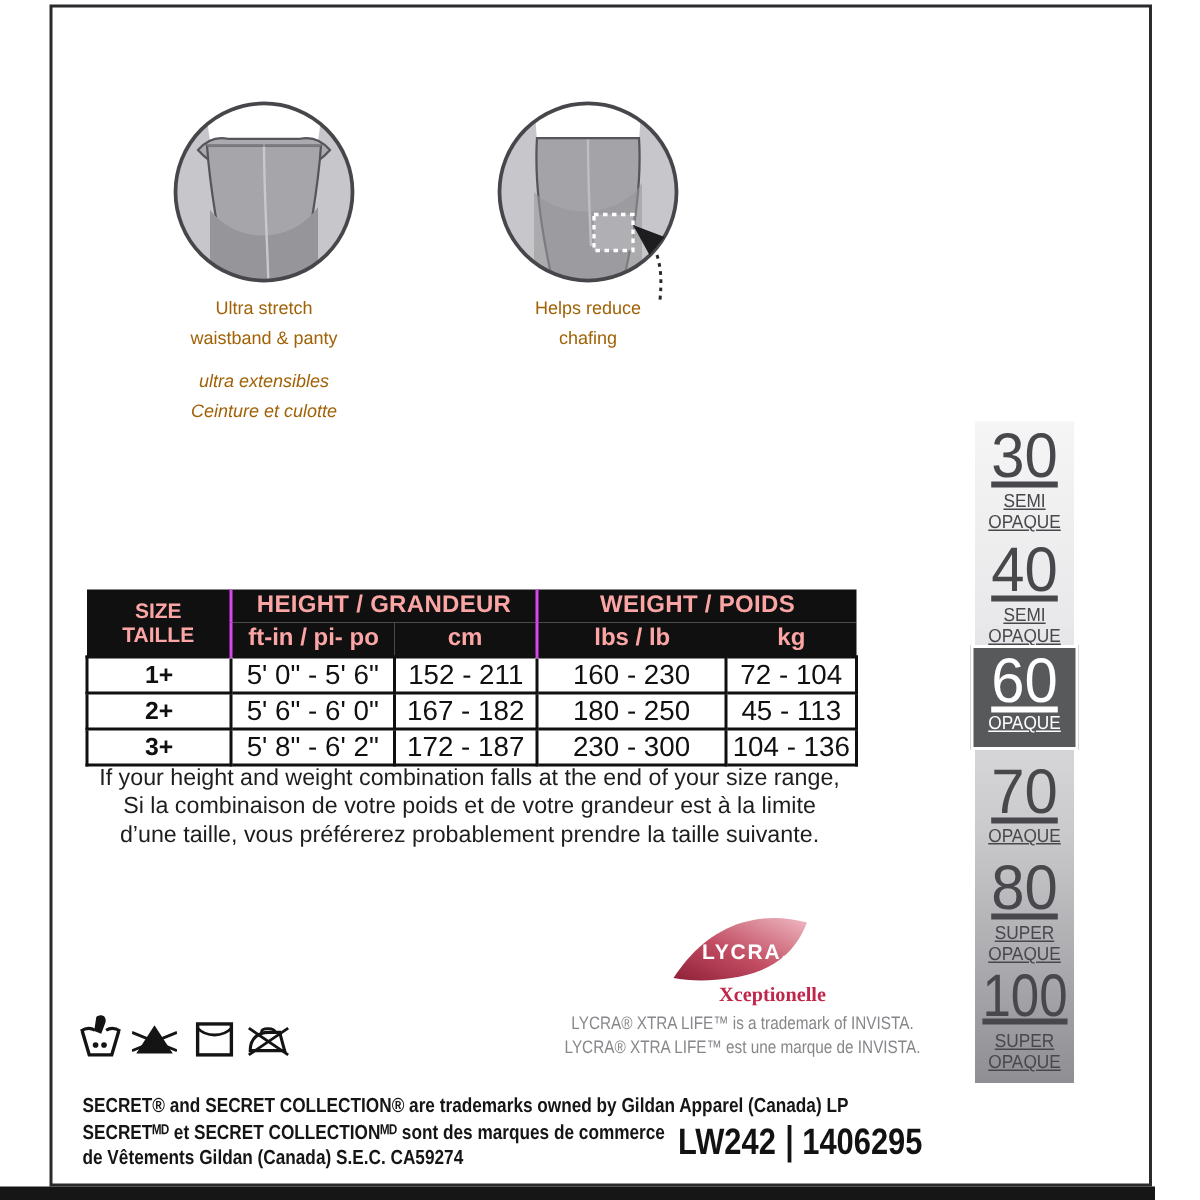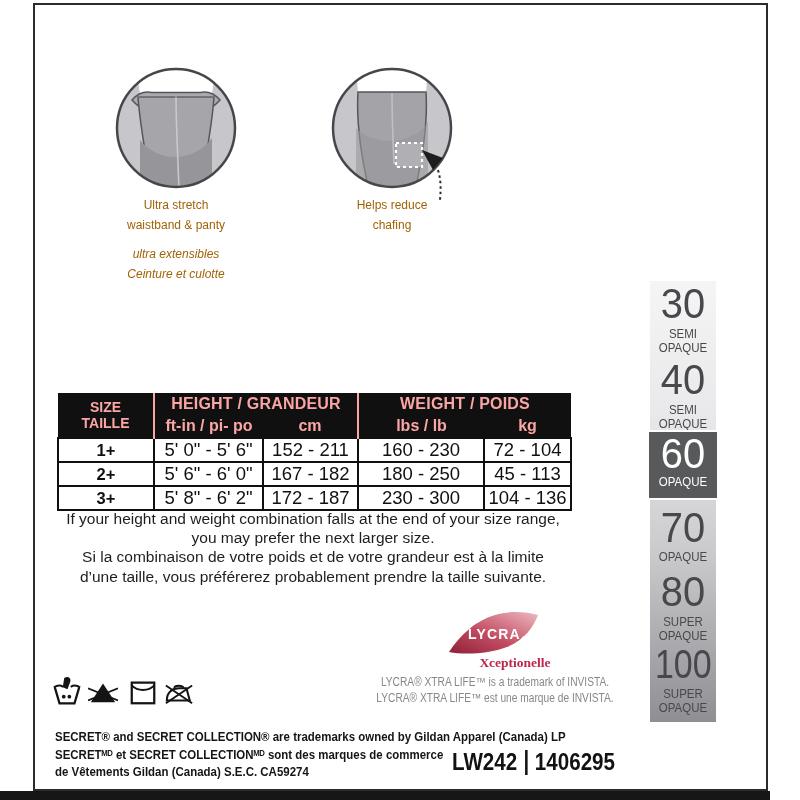--- a/index.html
+++ b/index.html
@@ -17,42 +17,42 @@
   .cap .grp{margin-bottom:4px;}
   .cap .sub{margin-top:10px;font-style:italic;}
   .cap .sub .grp{margin-bottom:4px;}
 
   
   table.size-chart{border-collapse:collapse;table-layout:fixed;width:513px;}
   .size-chart td{border:2px solid #101010;text-align:center;vertical-align:middle;padding:0;
     font-size:18.5px;color:#101010;}
   .size-chart thead th{background:#101010;color:#fca5a5;border:0;text-align:center;
     vertical-align:middle;padding:0;font-weight:bold;}
-  .size-chart .wdl{border-left:2px solid #fca5a5;}
+  .size-chart .wdl{border-left:2px solid #d946ef;}
   .size-chart .grp-h{font-size:16px;letter-spacing:.2px;}
   .size-chart .sub-h{font-size:16px;}
   .size-chart .size-h{font-size:14px;line-height:16px;}
   .size-chart td.size-cell{font-weight:bold;font-size:16.5px;}
 
   
   .note{left:40px;top:509px;width:546px;text-align:center;font-size:15.5px;line-height:19.2px;color:#1e1e1e;}
 
   
   .xceptionelle{left:448px;top:655px;width:134px;text-align:center;
     font-family:"Liberation Serif", serif;font-weight:bold;font-size:13.5px;color:#c0254a;}
   .lycra-tm{left:345px;top:675px;width:300px;text-align:center;font-size:12px;line-height:15.5px;
     color:#87878b;transform:scaleX(.85);}
 
   
   .care{top:676px;width:30px;height:32px;}
 
   
   .scale{left:650px;top:281px;width:66px;height:441px;
     background:linear-gradient(180deg,#f5f5f5 0%,#e9e9eb 30%,#cacacd 62%,#8f8f93 100%);}
-  .op-sec{position:absolute;left:0;width:100%;text-align:center;color:#48484c;}
+  .op-sec{position:absolute;left:0;width:100%;text-align:center;color:#48484c;text-decoration:underline;}
   .op-num{font-size:42px;line-height:42px;transform:scaleX(.95);}
   .op-num-100{font-size:40px;line-height:42px;transform:scaleX(.85);}
   .op-lab{font-size:12.5px;line-height:14px;transform:scaleX(.92);}
   .op-hi{left:-3px;width:72px;top:149px;height:70px;background:#58595b;border:2px solid #ffffff;
     box-sizing:border-box;color:#ffffff;}
   .op-hi .op-num{margin-top:1px;}
 
   
   .legal{left:55px;top:728px;font-size:13.5px;line-height:17.6px;color:#151515;font-weight:bold;
     transform:scaleX(.85);transform-origin:left top;white-space:nowrap;}
@@ -167,21 +167,20 @@
       <td>5' 8" - 6' 2"</td>
       <td>172 - 187</td>
       <td>230 - 300</td>
       <td>104 - 136</td>
     </tr>
   </tbody>
 </table>
 
 <div class="abs note">
   <div>If your height and weight combination falls at the end of your size range,</div>
-  <div>you may prefer the next larger size.</div>
   <div>Si la combinaison de votre poids et de votre grandeur est à la limite</div>
   <div>d’une taille, vous préférerez probablement prendre la taille suivante.</div>
 </div>
 
 <svg class="abs" style="left:448px;top:611px;" width="92" height="46" viewBox="0 0 92 46">
   <defs>
     <linearGradient id="lg" x1="0" y1="1" x2="1" y2="0">
       <stop offset="0" stop-color="#8f2038"></stop>
       <stop offset="0.45" stop-color="#c24d63"></stop>
       <stop offset="1" stop-color="#efb9c2"></stop>

